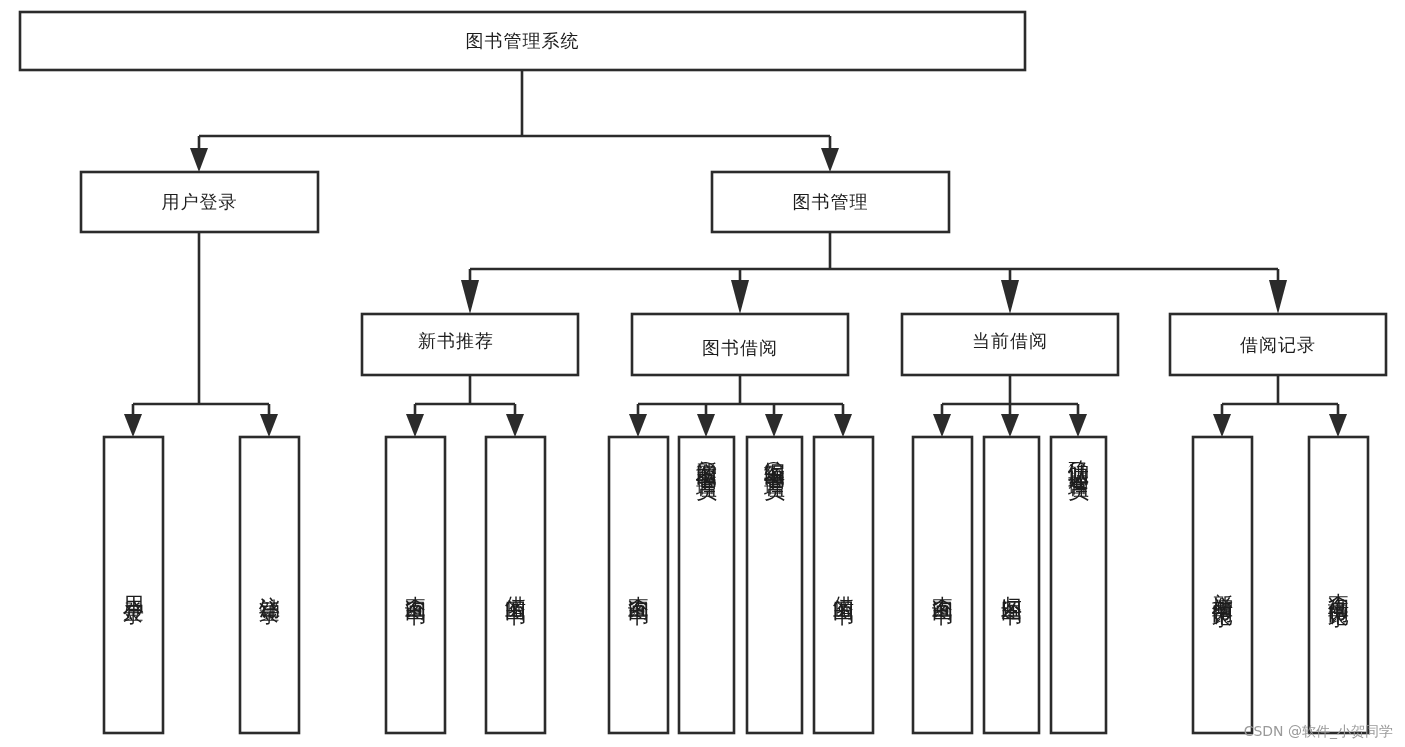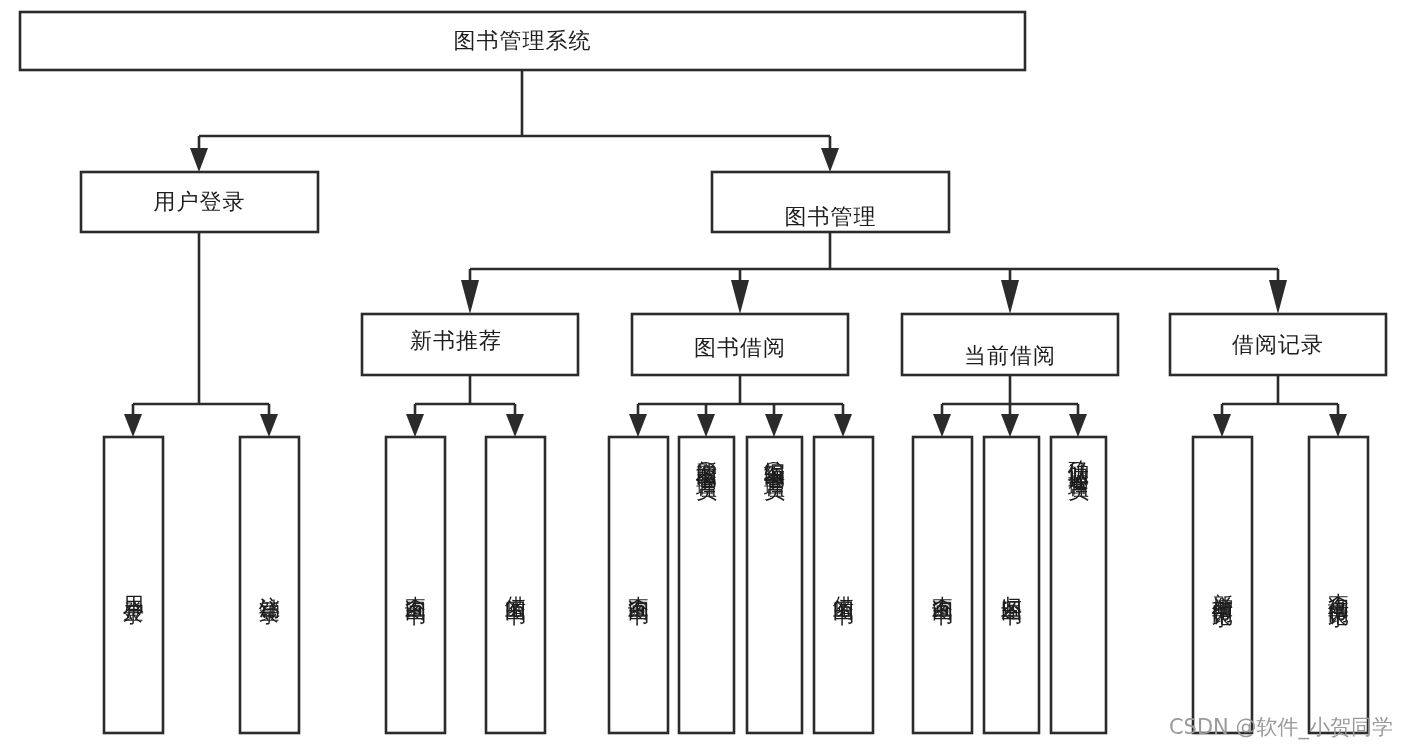--- a/index.html
+++ b/index.html
@@ -62,31 +62,31 @@
   }
   .hlabel-wrap {
     position: absolute;
     display: flex;
     align-items: center;
     justify-content: center;
     pointer-events: none;
   }
   .hlabel-text {
     font-family: "DejaVu Sans", "Liberation Sans", sans-serif;
-    font-size: 22px;
+    font-size: 18px;
     color: #1d1d1d;
     letter-spacing: 1px;
     white-space: nowrap;
   }
   #watermark {
     position: absolute;
     right: 12px;
     bottom: 6px;
     font-family: "DejaVu Sans", "Liberation Sans", sans-serif;
-    font-size: 21px;
+    font-size: 14px;
     color: #9a9a9a;
     white-space: nowrap;
     pointer-events: none;
   }
 </style>
 </head>
 <body>
 
 <div id="diagram-root">
 
@@ -186,31 +186,31 @@
     </g>
   </svg>
 
   <div class="hlabel-wrap" style="left:20px; top:12px; width:1005px; height:58px;">
     <span class="hlabel-text">图书管理系统</span>
   </div>
 
   <div class="hlabel-wrap" style="left:81px; top:172px; width:237px; height:60px;">
     <span class="hlabel-text">用户登录</span>
   </div>
-  <div class="hlabel-wrap" style="left:712px; top:172px; width:237px; height:60px;align-items:flex-end;">
+  <div class="hlabel-wrap" style="left:712px; top:172px; width:237px; height:60px;">
     <span class="hlabel-text">图书管理</span>
   </div>
 
   <div class="hlabel-wrap" style="left:348px; top:314px; width:216px; height:53px;">
     <span class="hlabel-text">新书推荐</span>
   </div>
   <div class="hlabel-wrap" style="left:632px; top:314px; width:216px; height:67px;">
     <span class="hlabel-text">图书借阅</span>
   </div>
-  <div class="hlabel-wrap" style="left:902px; top:321px; width:216px; height:70px;">
+  <div class="hlabel-wrap" style="left:902px; top:306px; width:216px; height:70px;">
     <span class="hlabel-text">当前借阅</span>
   </div>
   <div class="hlabel-wrap" style="left:1170px; top:314px; width:216px; height:61px;align-items:center;">
     <span class="hlabel-text">借阅记录</span>
   </div>
 
   <div class="vlabel-wrap" style="left:104px; top:437px; width:59px; height:296px;">
     <span class="vlabel-text">用户登录</span>
   </div>
   <div class="vlabel-wrap" style="left:240px; top:437px; width:59px; height:296px;">

